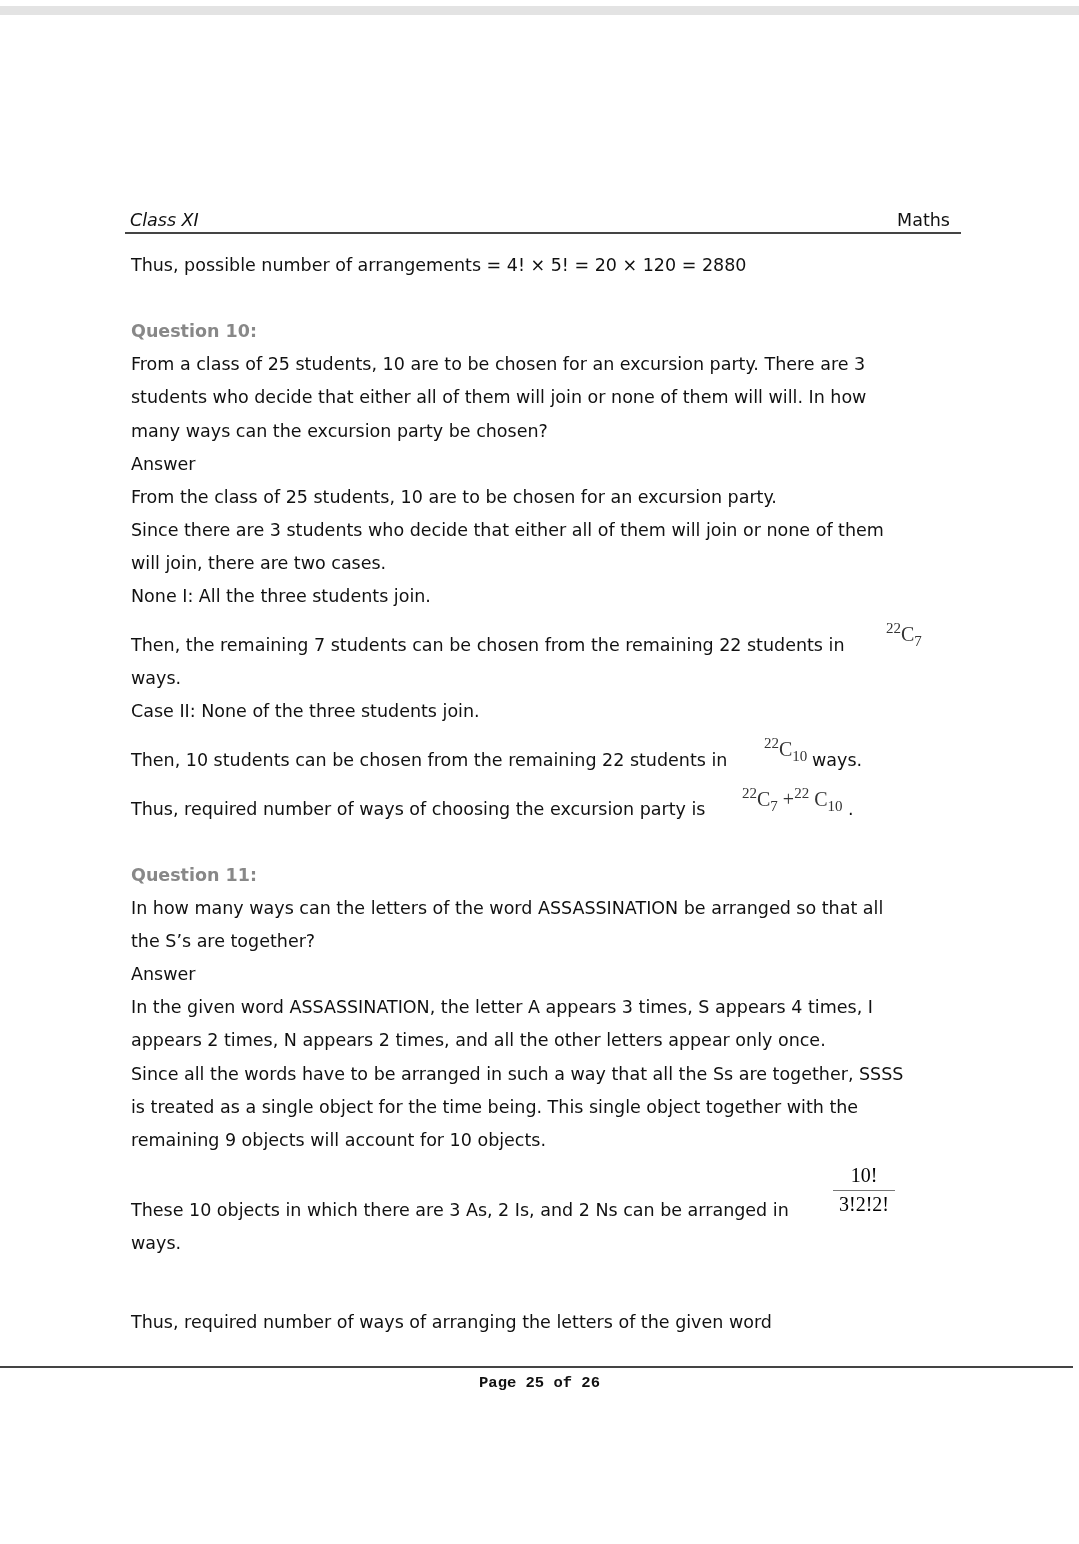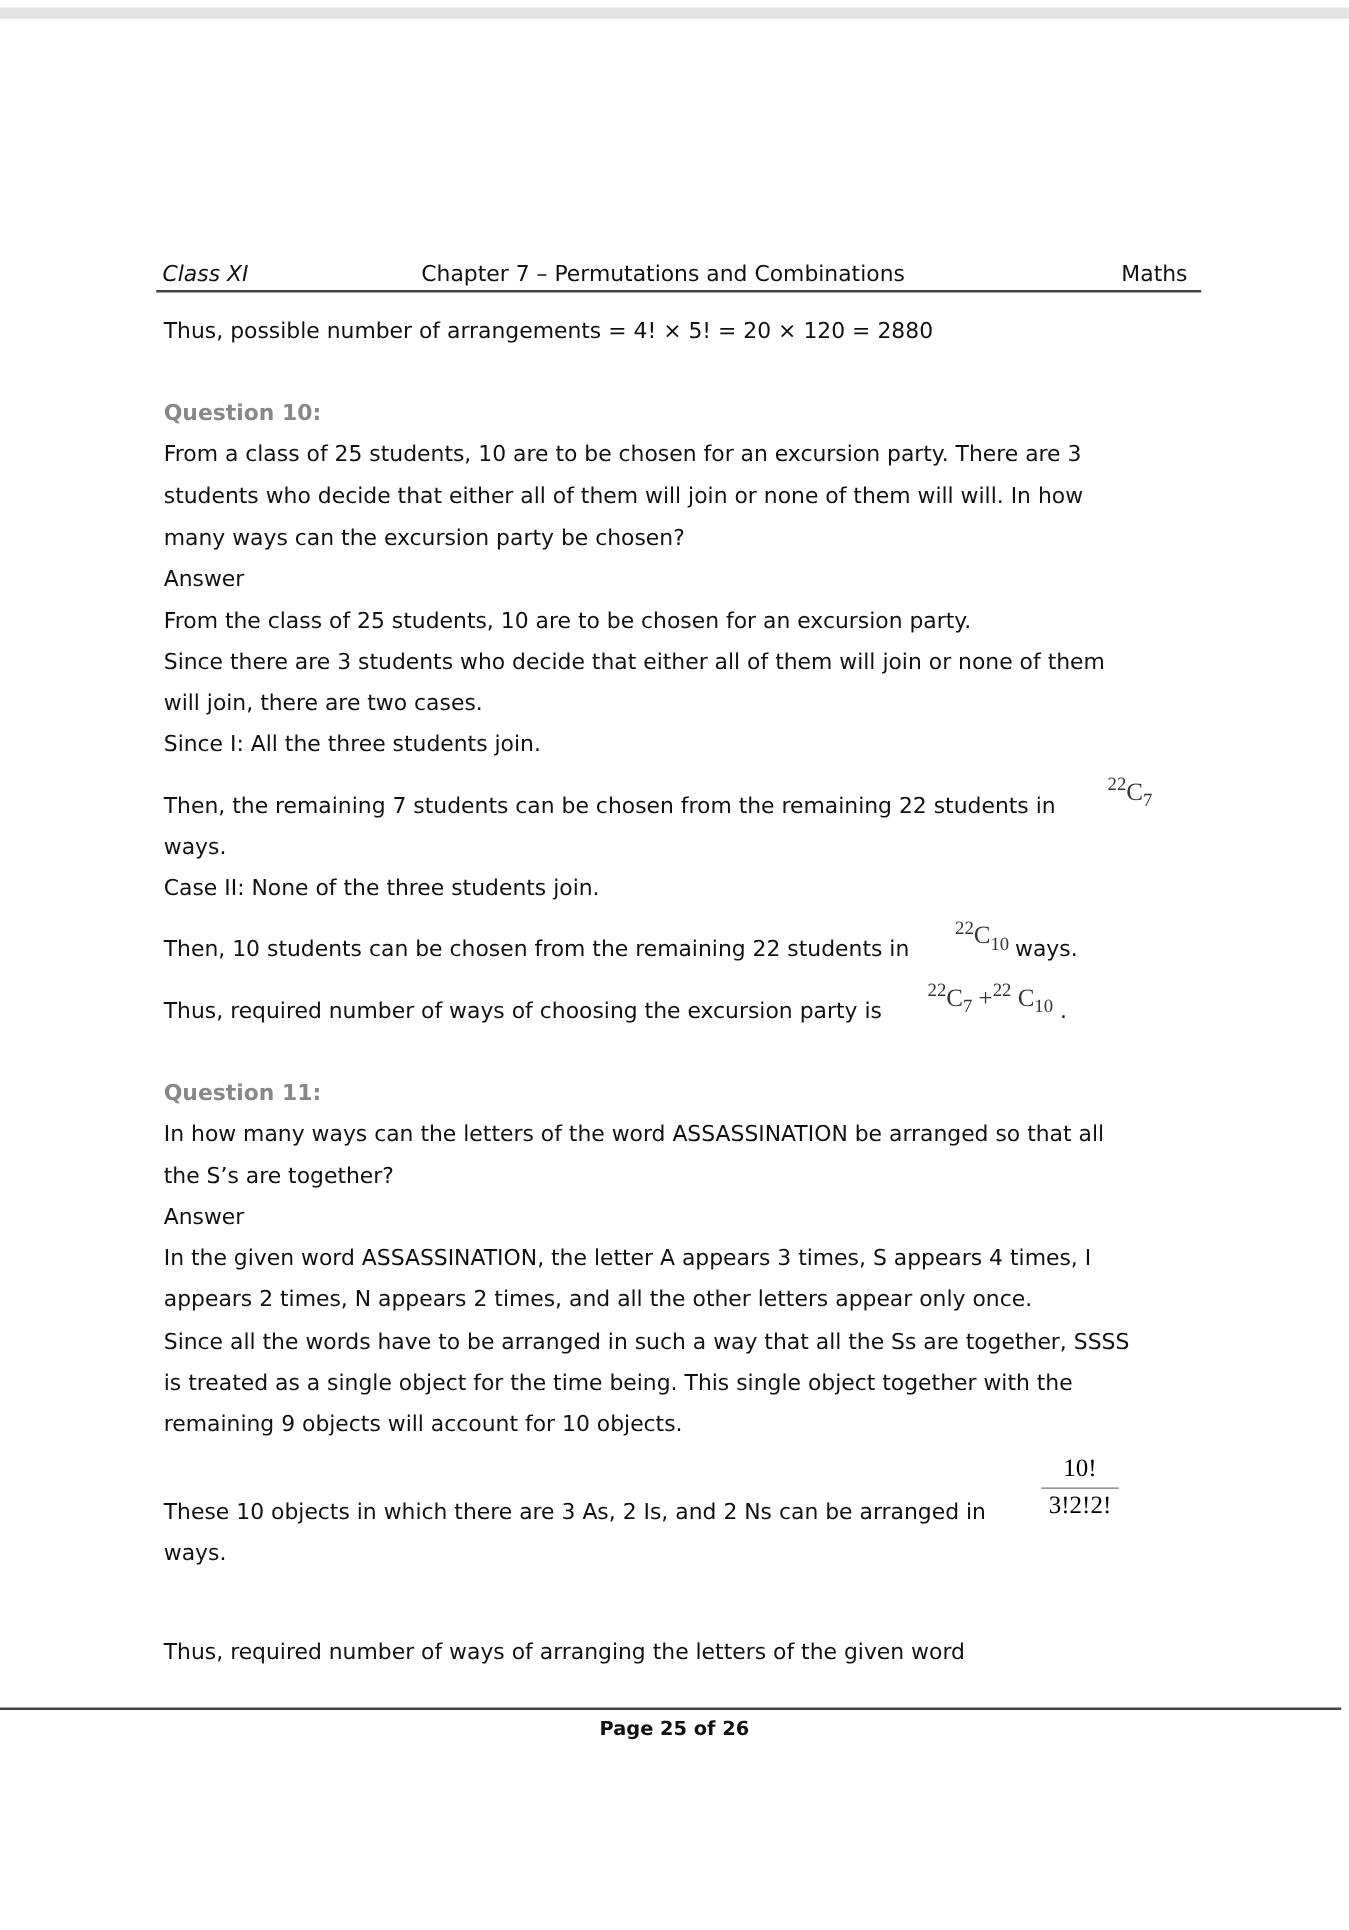--- a/index.html
+++ b/index.html
@@ -19,44 +19,43 @@
   .hr { right: 11px; }
   .txt { position: absolute; left: 131px; font-size: 17.5px; white-space: nowrap; }
   .qh { color: #888; font-weight: bold; }
   .m { font-family: "Liberation Serif", "DejaVu Serif", serif; color: #333; position: absolute; white-space: nowrap; }
   .m sup, .m sub { font-size: 15px; }
   .frac { position: absolute; left: 833px; top: 1164px; width: 62px; text-align: center;
     font-family: "Liberation Serif", "DejaVu Serif", serif; font-size: 20px; color: #000000; }
   .frac .num { border-bottom: 1.5px solid #777; padding-bottom: 3px; display: block; }
   .frac .den { display: block; padding-top: 2px; }
   .footline { position: absolute; left: 0; top: 1366px; width: 1073px; height: 2px; background: #444; }
-  .footer { position: absolute; left: 0; width: 1079px; top: 1374px; text-align: center; font-size: 15.5px; font-weight: bold; }
+  .footer { position: absolute; left: 0; width: 1079px; top: 1374px; text-align: center; font-size: 15.5px; font-weight: bold; font-family: Liberation Mono, monospace; }
 </style>
 </head>
 <body>
 
 <div class="topbar"></div>
 
 <div class="header">
   <span class="hl">Class XI</span>
-  <span class="hc">Chapter 7 – Permutations and Combinations</span>
   <span class="hr">Maths</span>
 </div>
 
 <div class="txt" style="top:255px">Thus, possible number of arrangements = 4! × 5! = 20 × 120 = 2880</div>
 
 <div class="txt qh" style="top:321px">Question 10:</div>
 <div class="txt" style="top:354px">From a class of 25 students, 10 are to be chosen for an excursion party. There are 3</div>
 <div class="txt" style="top:387px">students who decide that either all of them will join or none of them will will. In how</div>
 <div class="txt" style="top:421px">many ways can the excursion party be chosen?</div>
 <div class="txt" style="top:454px">Answer</div>
 <div class="txt" style="top:487px">From the class of 25 students, 10 are to be chosen for an excursion party.</div>
 <div class="txt" style="top:520px">Since there are 3 students who decide that either all of them will join or none of them</div>
 <div class="txt" style="top:553px">will join, there are two cases.</div>
-<div class="txt" style="top:586px">Since I: All the three students join.</div>
+<div class="txt" style="top:586px">None I: All the three students join.</div>
 <div class="txt" style="top:635px">Then, the remaining 7 students can be chosen from the remaining 22 students in</div>
 <div class="m" style="left:886px; top:620px; font-size:20px"><sup>22</sup><span>C</span><sub>7</sub></div>
 <div class="txt" style="top:668px">ways.</div>
 <div class="txt" style="top:701px">Case II: None of the three students join.</div>
 <div class="txt" style="top:750px">Then, 10 students can be chosen from the remaining 22 students in</div>
 <div class="m" style="left:764px; top:735px; font-size:20px"><sup>22</sup><span>C</span><sub>10</sub></div>
 <div class="txt" style="top:750px; left:812px">ways.</div>
 <div class="txt" style="top:799px">Thus, required number of ways of choosing the excursion party is</div>
 <div class="m" style="left:742px; top:785px; font-size:20px"><sup>22</sup><span>C</span><sub>7</sub> <span>+</span><sup>22</sup> <span>C</span><sub>10</sub></div>
 <div class="txt" style="top:799px; left:848px">.</div>

